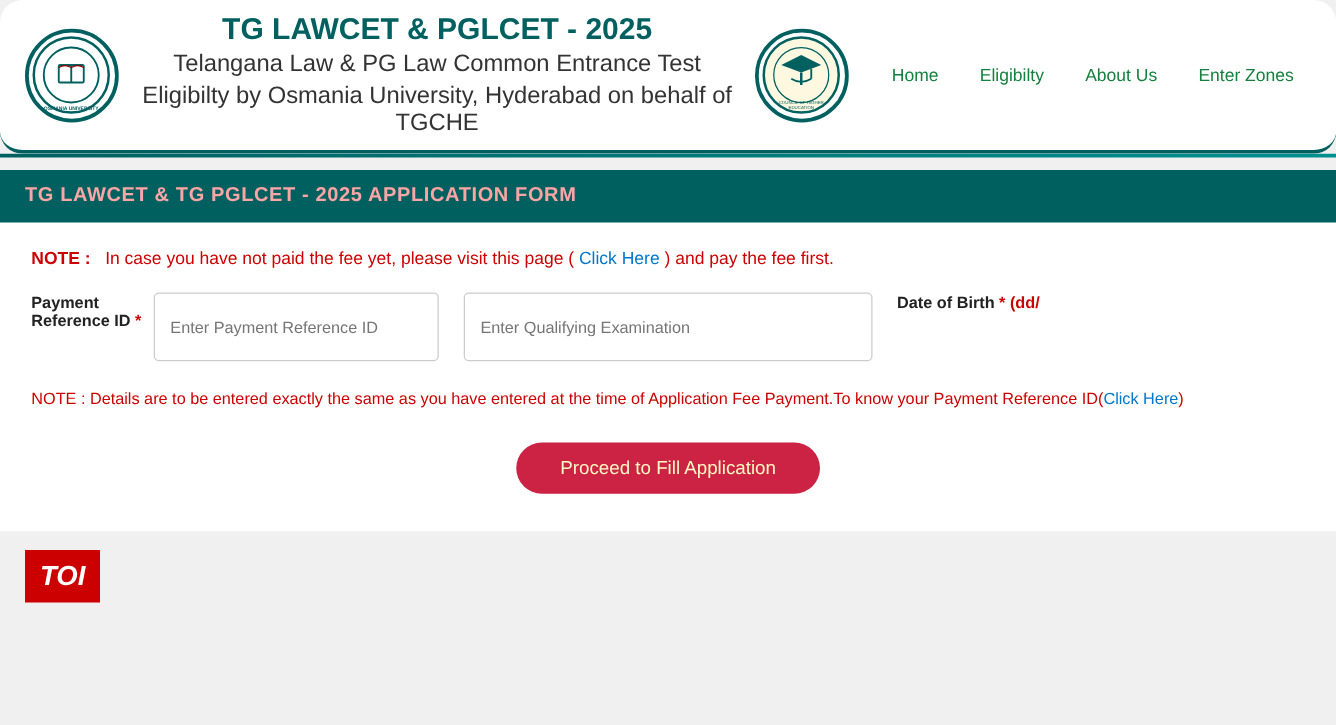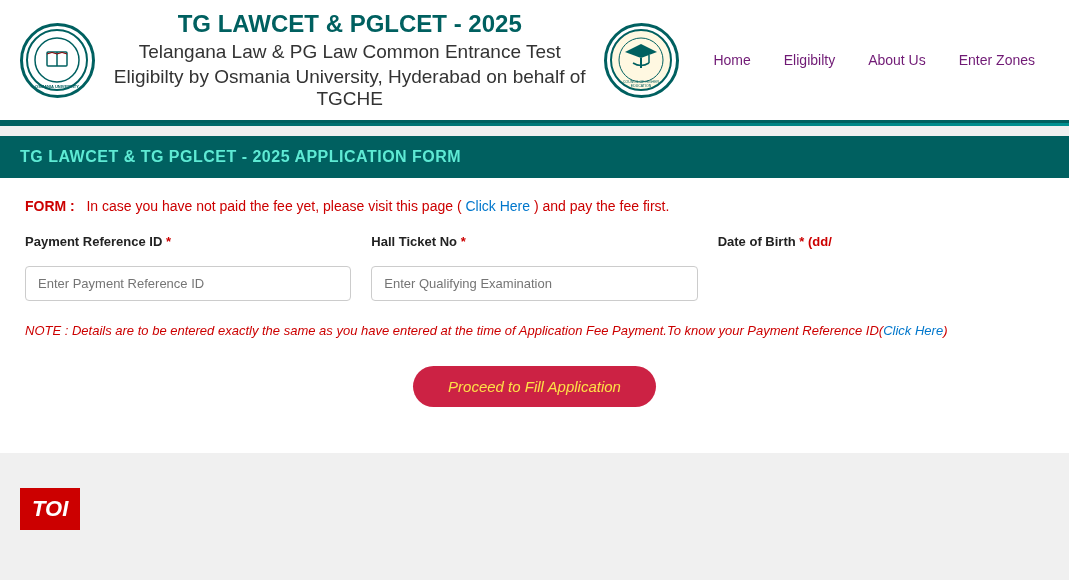--- a/index.html
+++ b/index.html
@@ -6,20 +6,21 @@
     body { font-family: Arial, sans-serif; background: #f0f0f0; width: 1069px; }
 
     
     .header {
       background: #fff;
       display: flex;
       align-items: center;
       padding: 10px 20px;
       border-bottom: 3px solid #006060;
       position: relative;
+      border-radius: 18px;
     }
     .header-logo-left {
       width: 80px;
       height: 80px;
       margin-right: 15px;
       flex-shrink: 0;
     }
     .header-text {
       flex: 1;
       text-align: center;
@@ -42,37 +43,37 @@
       flex-shrink: 0;
     }
     .nav {
       display: flex;
       align-items: center;
       gap: 5px;
     }
     .nav-item {
       padding: 8px 14px;
       font-size: 14px;
-      color: #701a75;
+      color: #15803d;
       cursor: pointer;
       border-radius: 3px;
       white-space: nowrap;
     }
 
     
     .main {
       background: #fff;
       margin: 10px 0;
       padding: 0;
     }
 
     
     .form-header {
       background: #006060;
-      color: #5eead4;
+      color: #fca5a5;
       padding: 12px 20px;
       font-size: 16px;
       font-weight: bold;
       letter-spacing: 0.5px;
     }
 
     
     .form-body {
       padding: 20px 25px 30px;
     }
@@ -92,84 +93,81 @@
 
     
     .fields-row {
       display: flex;
       gap: 20px;
       margin-bottom: 20px;
       align-items: flex-start;
     }
     .field-group {
       display: flex;
-      flex-direction: column;
+      flex-direction: row;
       flex: 1;
     }
     .field-label {
       font-size: 13px;
       font-weight: bold;
       color: #222;
       margin-bottom: 5px;
     }
     .field-label span.required {
       color: #cc0000;
     }
     .field-label span.dob-hint {
       color: #cc0000;
       font-weight: bold;
     }
     .field-input {
-      padding: 9px 12px;
+      padding: 19px 12px;
       border: 1px solid #ccc;
       border-radius: 4px;
       font-size: 13px;
       color: #555;
       outline: none;
       width: 100%;
-      margin-top: 12px;
     }
 
     
     .note-details {
       color: #cc0000;
       font-size: 13px;
       margin-bottom: 25px;
       line-height: 1.5;
-      font-style: italic;
     }
     .note-details a {
       color: #0077cc;
       text-decoration: none;
     }
 
     
     .btn-proceed {
       display: block;
-      margin: 16px auto;
+      margin: 0 auto;
       background: #cc2244;
-      color: #fde047;
+      color: #fef9c3;
       border: none;
       padding: 12px 35px;
       font-size: 15px;
       border-radius: 25px;
       cursor: pointer;
       font-weight: 500;
-      font-style: italic;
     }
 
     
     .toi-badge {
       background: #cc0000;
       color: #fff;
       font-size: 22px;
       font-weight: bold;
       padding: 8px 12px;
       display: inline-block;
-      margin: 25px 20px;
+      margin: 5px 20px;
       font-style: italic;
     }
 
     
     .logo-circle {
       width: 75px;
       height: 75px;
       border-radius: 50%;
       border: 3px solid #006060;
       display: flex;
@@ -234,39 +232,36 @@
 <div class="nav-separator"></div>
 
 <div class="main">
   <div class="form-header">
     <span>TG LAWCET &amp; TG PGLCET - 2025 APPLICATION FORM</span>
   </div>
 
   <div class="form-body">
 
     <div class="note-fee">
-      <span class="label">FORM :</span>
+      <span class="label">NOTE :</span>
       &nbsp;&nbsp;In case you have not paid the fee yet, please visit this page (
       <a href="#">Click Here</a>
       ) and pay the fee first.
     </div>
 
     <div class="fields-row">
 
       <div class="field-group">
         <div class="field-label">
           Payment Reference ID <span class="required">*</span>
         </div>
         <input type="text" class="field-input" placeholder="Enter Payment Reference ID" style="">
       </div>
 
       <div class="field-group">
-        <div class="field-label">
-          Hall Ticket No <span class="required">*</span>
-        </div>
         <input type="text" class="field-input" placeholder="Enter Qualifying Examination" style="">
       </div>
 
 
       <div class="field-group">
         <div class="field-label">
           Date of Birth <span class="required">*</span>
           <span class="dob-hint"> (dd/</span>
         </div>
       </div>

